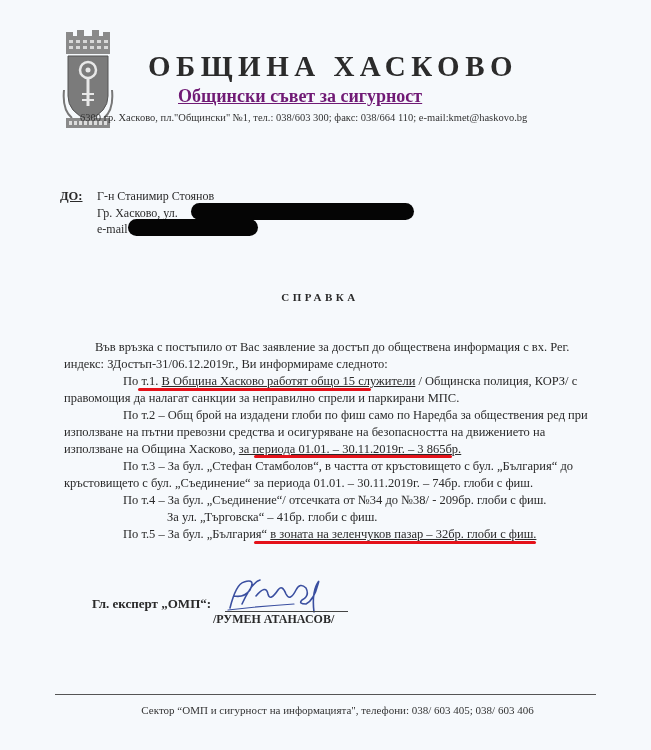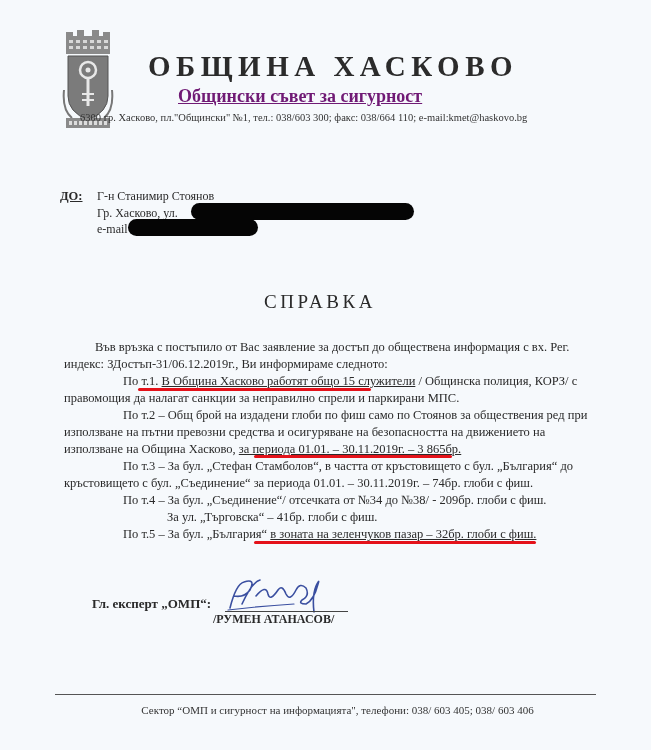--- a/index.html
+++ b/index.html
@@ -30,21 +30,21 @@
       left: 60px; top: 189px; font-size: 12.5px; font-weight: bold; white-space: nowrap; text-decoration: underline;
     }
     .to-line {
       left: 97px; font-size: 12px; font-weight: normal; white-space: nowrap;
     }
     .redact {
       background: #050505; border-radius: 9px; height: 17px;
     }
     .doc-title {
       left: 0; width: 640px; top: 291px; text-align: center;
-      font-size: 19px; font-weight: normal; letter-spacing: 3.5px;
+      font-size: 11px; font-weight: bold; letter-spacing: 3.5px;
     }
     .p {
       left: 64px; font-size: 12.5px; white-space: nowrap; color: #2a2a2a;
     }
     .ind1 { left: 95px; }
     .ind2 { left: 123px; }
     .ind3 { left: 167px; }
     .red-line {
       background: #e4121a; height: 3px; border-radius: 2px;
     }
@@ -124,21 +124,21 @@
 
 <div class="abs p ind1" style="top:340px;">Във връзка с постъпило от Вас заявление за достъп до обществена информация  с вх. Рег.</div>
 <div class="abs p" style="top:357px;">индекс: ЗДостъп-31/06.12.2019г., Ви информираме следното:</div>
 
 <div class="abs p ind2" style="top:374px;">
   <span>По т.1. </span><span style="text-decoration:underline;">В Община Хасково работят общо 15 служители</span><span> / Общинска полиция, КОРЗ/ с</span>
 </div>
 <div class="abs red-line" style="left:138px; top:388px; width:233px;"></div>
 <div class="abs p" style="top:391px;">правомощия да налагат санкции за неправилно спрели и паркирани МПС.</div>
 
-<div class="abs p ind2" style="top:408px;">По т.2 – Общ брой на издадени глоби по фиш само по Стоянов за обществения ред при</div>
+<div class="abs p ind2" style="top:408px;">По т.2 – Общ брой на издадени глоби по фиш само по Наредба за обществения ред при</div>
 <div class="abs p" style="top:425px;">използване на пътни превозни средства и осигуряване на безопасността на движението на</div>
 <div class="abs p" style="top:442px;">
   <span>използване на Община Хасково, </span><span style="text-decoration:underline;margin-top:8px;">за периода 01.01. – 30.11.2019г. – 3 865бр.</span>
 </div>
 <div class="abs red-line" style="left:254px; top:455px; width:198px;"></div>
 
 <div class="abs p ind2" style="top:459px;text-align:center;">По т.3 – За бул. „Стефан Стамболов“, в частта от кръстовището с бул. „България“ до</div>
 <div class="abs p" style="top:476px;">кръстовището с бул. „Съединение“ за периода 01.01. – 30.11.2019г. – 74бр. глоби с фиш.</div>
 
 <div class="abs p ind2" style="top:493px;">По т.4 – За бул. „Съединение“/ отсечката от №34 до №38/ - 209бр. глоби с фиш.</div>

